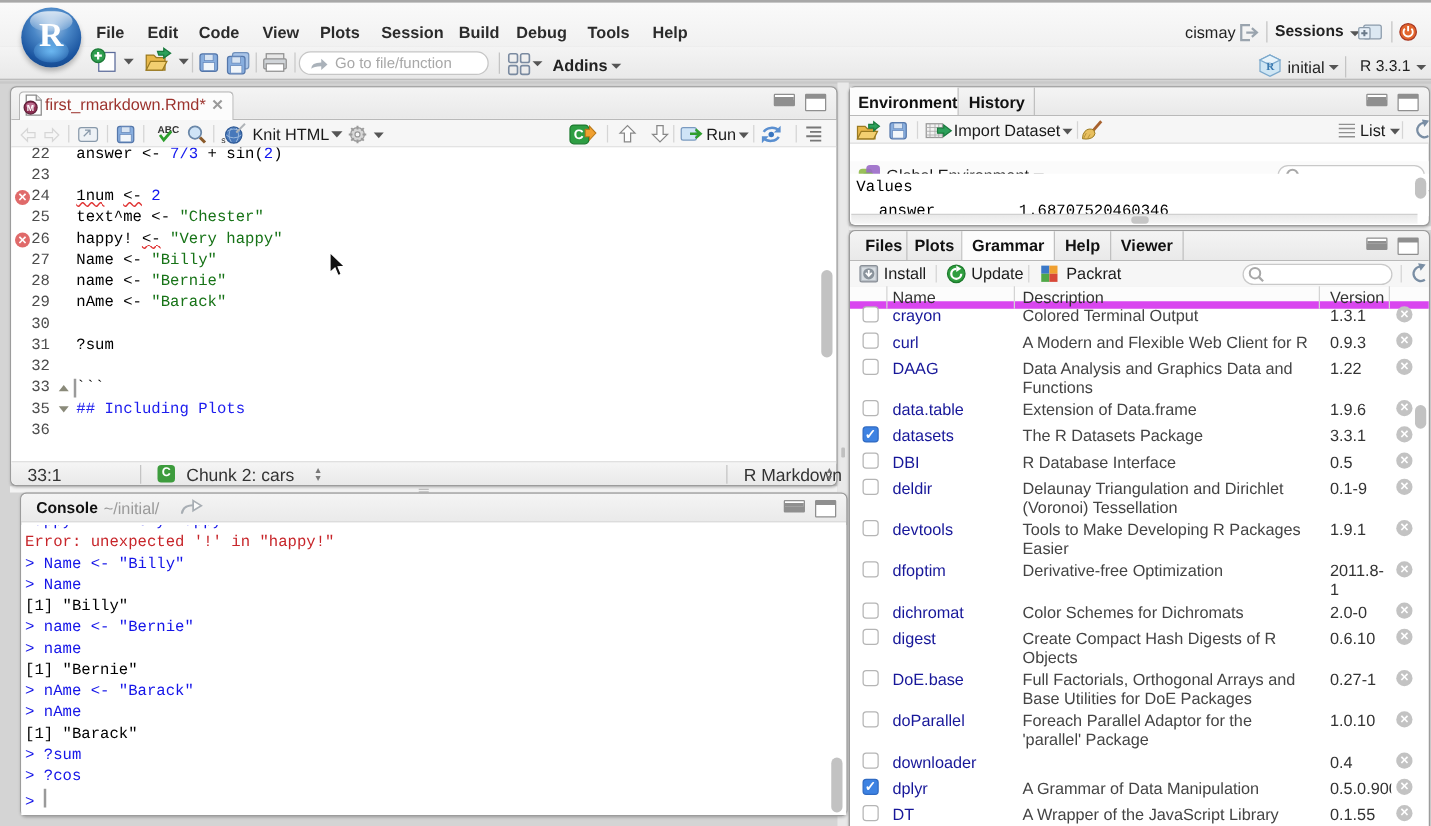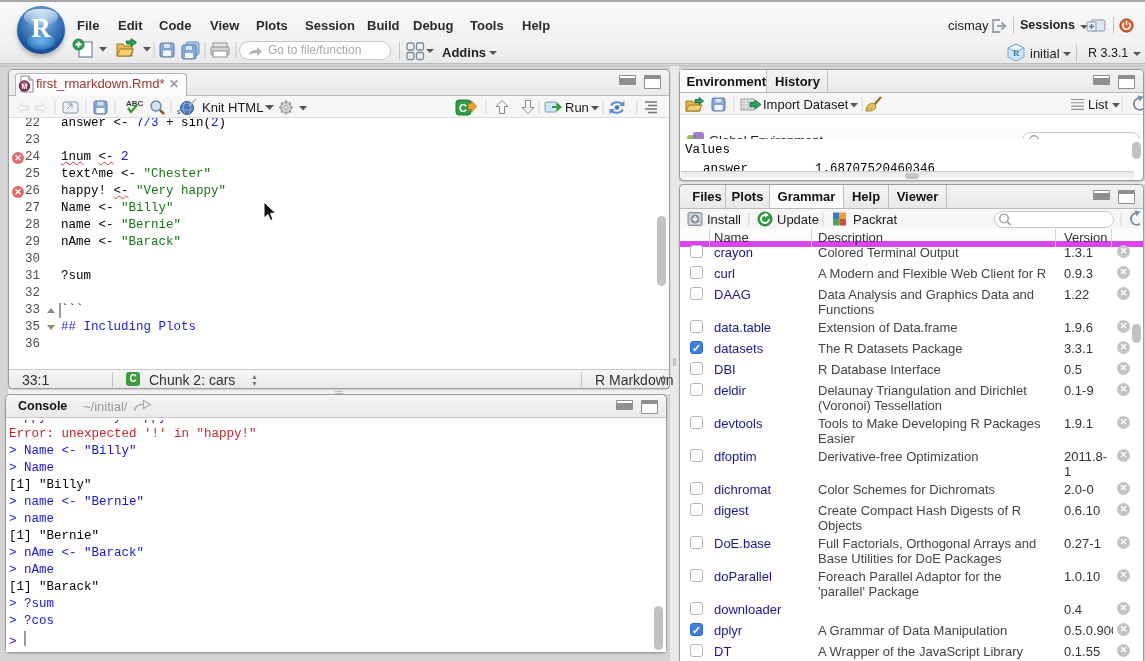--- a/index.html
+++ b/index.html
@@ -24,21 +24,21 @@
   font-size:27px; font-weight:bold; font-family:"Liberation Serif",serif; }
 .sep1 { position:absolute; top:42px; width:1px; height:17px; background:#c4c4c4; }
 .dd { display:inline-block; width:0; height:0; border-left:4px solid transparent; border-right:4px solid transparent; border-top:4px solid #555; vertical-align:middle; }
 #gotobox { position:absolute; left:239px; top:41px; width:152px; height:19px; border:1px solid #c6c6c6;
   border-radius:10px; background:#fff; color:#a8a8a8; font-size:12px; line-height:17px; }
 .rt { position:absolute; font-size:13px; color:#222; }
 
 .panel { position:absolute; background:#fff; border:1px solid #9c9c9c; border-radius:5px;
   box-shadow:0 1px 2px rgba(0,0,0,0.18); }
 #src { left:8px; top:69px; width:662px; height:320px; }
-#console { left:5px; top:394px; width:662px; height:259px; }
+#console { left:16px; top:394px; width:662px; height:259px; }
 #env { left:679px; top:69px; width:465px; height:112px; }
 #pkg { left:679px; top:184px; width:465px; height:544px; border-radius:5px 5px 0 0; }
 .tabbar { position:absolute; left:0; top:0; width:100%; background:linear-gradient(#f4f4f4,#e9e9e9); border-bottom:1px solid #b9b9b9; border-radius:5px 5px 0 0; }
 .minmax { position:absolute; top:5px; right:8px; }
 .minbtn { display:inline-block; width:17px; height:10px; border:1.5px solid #8f8f8f; background:linear-gradient(#fff 45%,#8f8f8f 45%); margin-right:8px; border-radius:1px; vertical-align:4px; }
 .minbtn.b { border-bottom-width:5px; }
 .maxbtn { display:inline-block; width:17px; height:14px; border:1.5px solid #8f8f8f; border-top-width:4px; background:#fff; vertical-align:top; border-radius:1px; }
 .ptab { position:absolute; top:0; font-size:13px; font-weight:bold; color:#111; text-align:center; }
 
 #srctabs { height:26px; }
@@ -308,21 +308,21 @@
     <span class="sep1" style="left:572px;top:2px;height:15px;"></span>
     <span style="position:absolute;left:586px;top:2px;white-space:nowrap;">R Markdown</span>
     <span class="updn" style="right:2px;top:3px;">▲</span>
     <span class="updn" style="right:2px;top:10px;">▼</span>
   </div>
 </div>
 
 <div class="panel" id="console">
   <div id="conshead">
     <span style="position:absolute;left:12px;top:4px;font-size:12.5px;font-weight:bold;color:#111;">Console</span>
-    <span style="position:absolute;left:66px;top:4px;font-size:13px;color:#9a9a9a;margin-left:11px;">~/initial/</span>
+    <span style="position:absolute;left:66px;top:4px;font-size:13px;color:#9a9a9a;">~/initial/</span>
     <svg width="22" height="16" style="position:absolute;left:126px;top:3px;">
       <path d="M2.5 13 q0.5 -6.5 9 -6.8" fill="none" stroke="#a8aeb4" stroke-width="1.6"></path>
       <path d="M11.5 2.5 l6.5 4 l-6.5 4 z" fill="#fbfbfb" stroke="#a8aeb4" stroke-width="1.4"></path>
     </svg>
     <div class="minmax"><span class="minbtn b"></span><span class="maxbtn"></span></div>
   </div>
   <div class="mono" id="consbody">
    <div style="position:relative; top:-11px;">
     <div class="conline cin">happy! &lt;- "Very happy"</div>
     <div class="conline cerr">Error: unexpected '!' in "happy!"</div>

